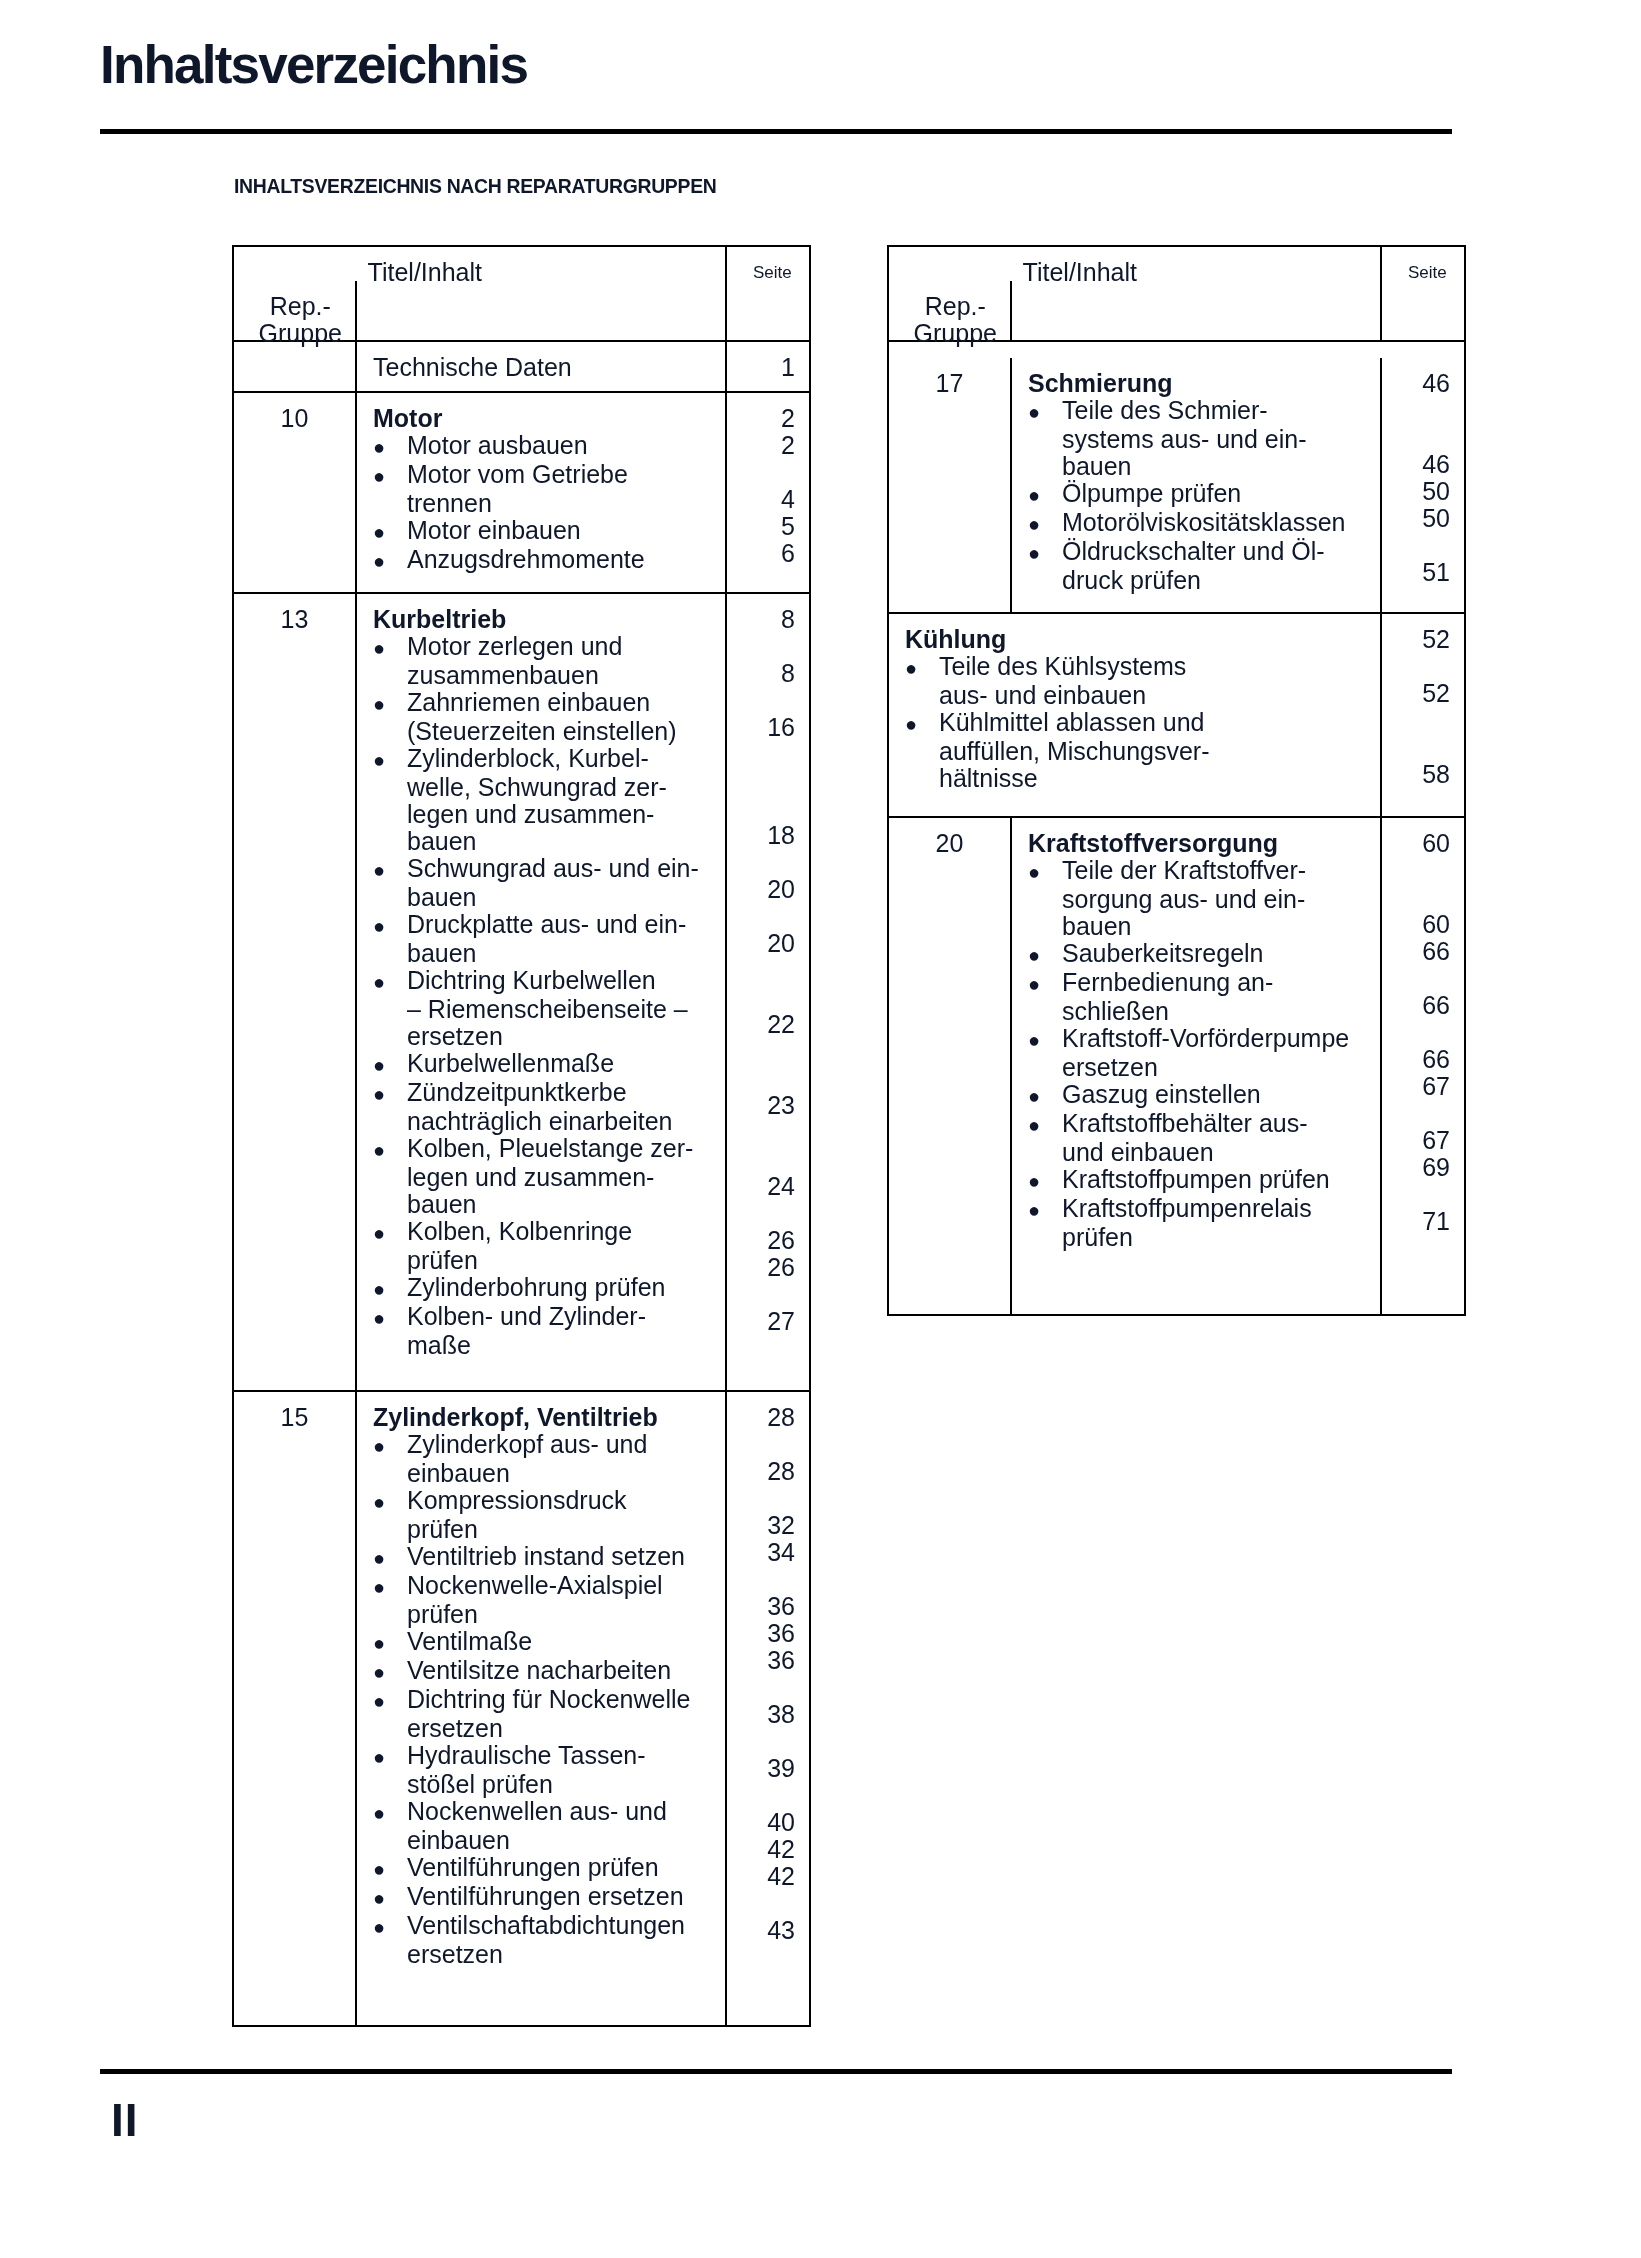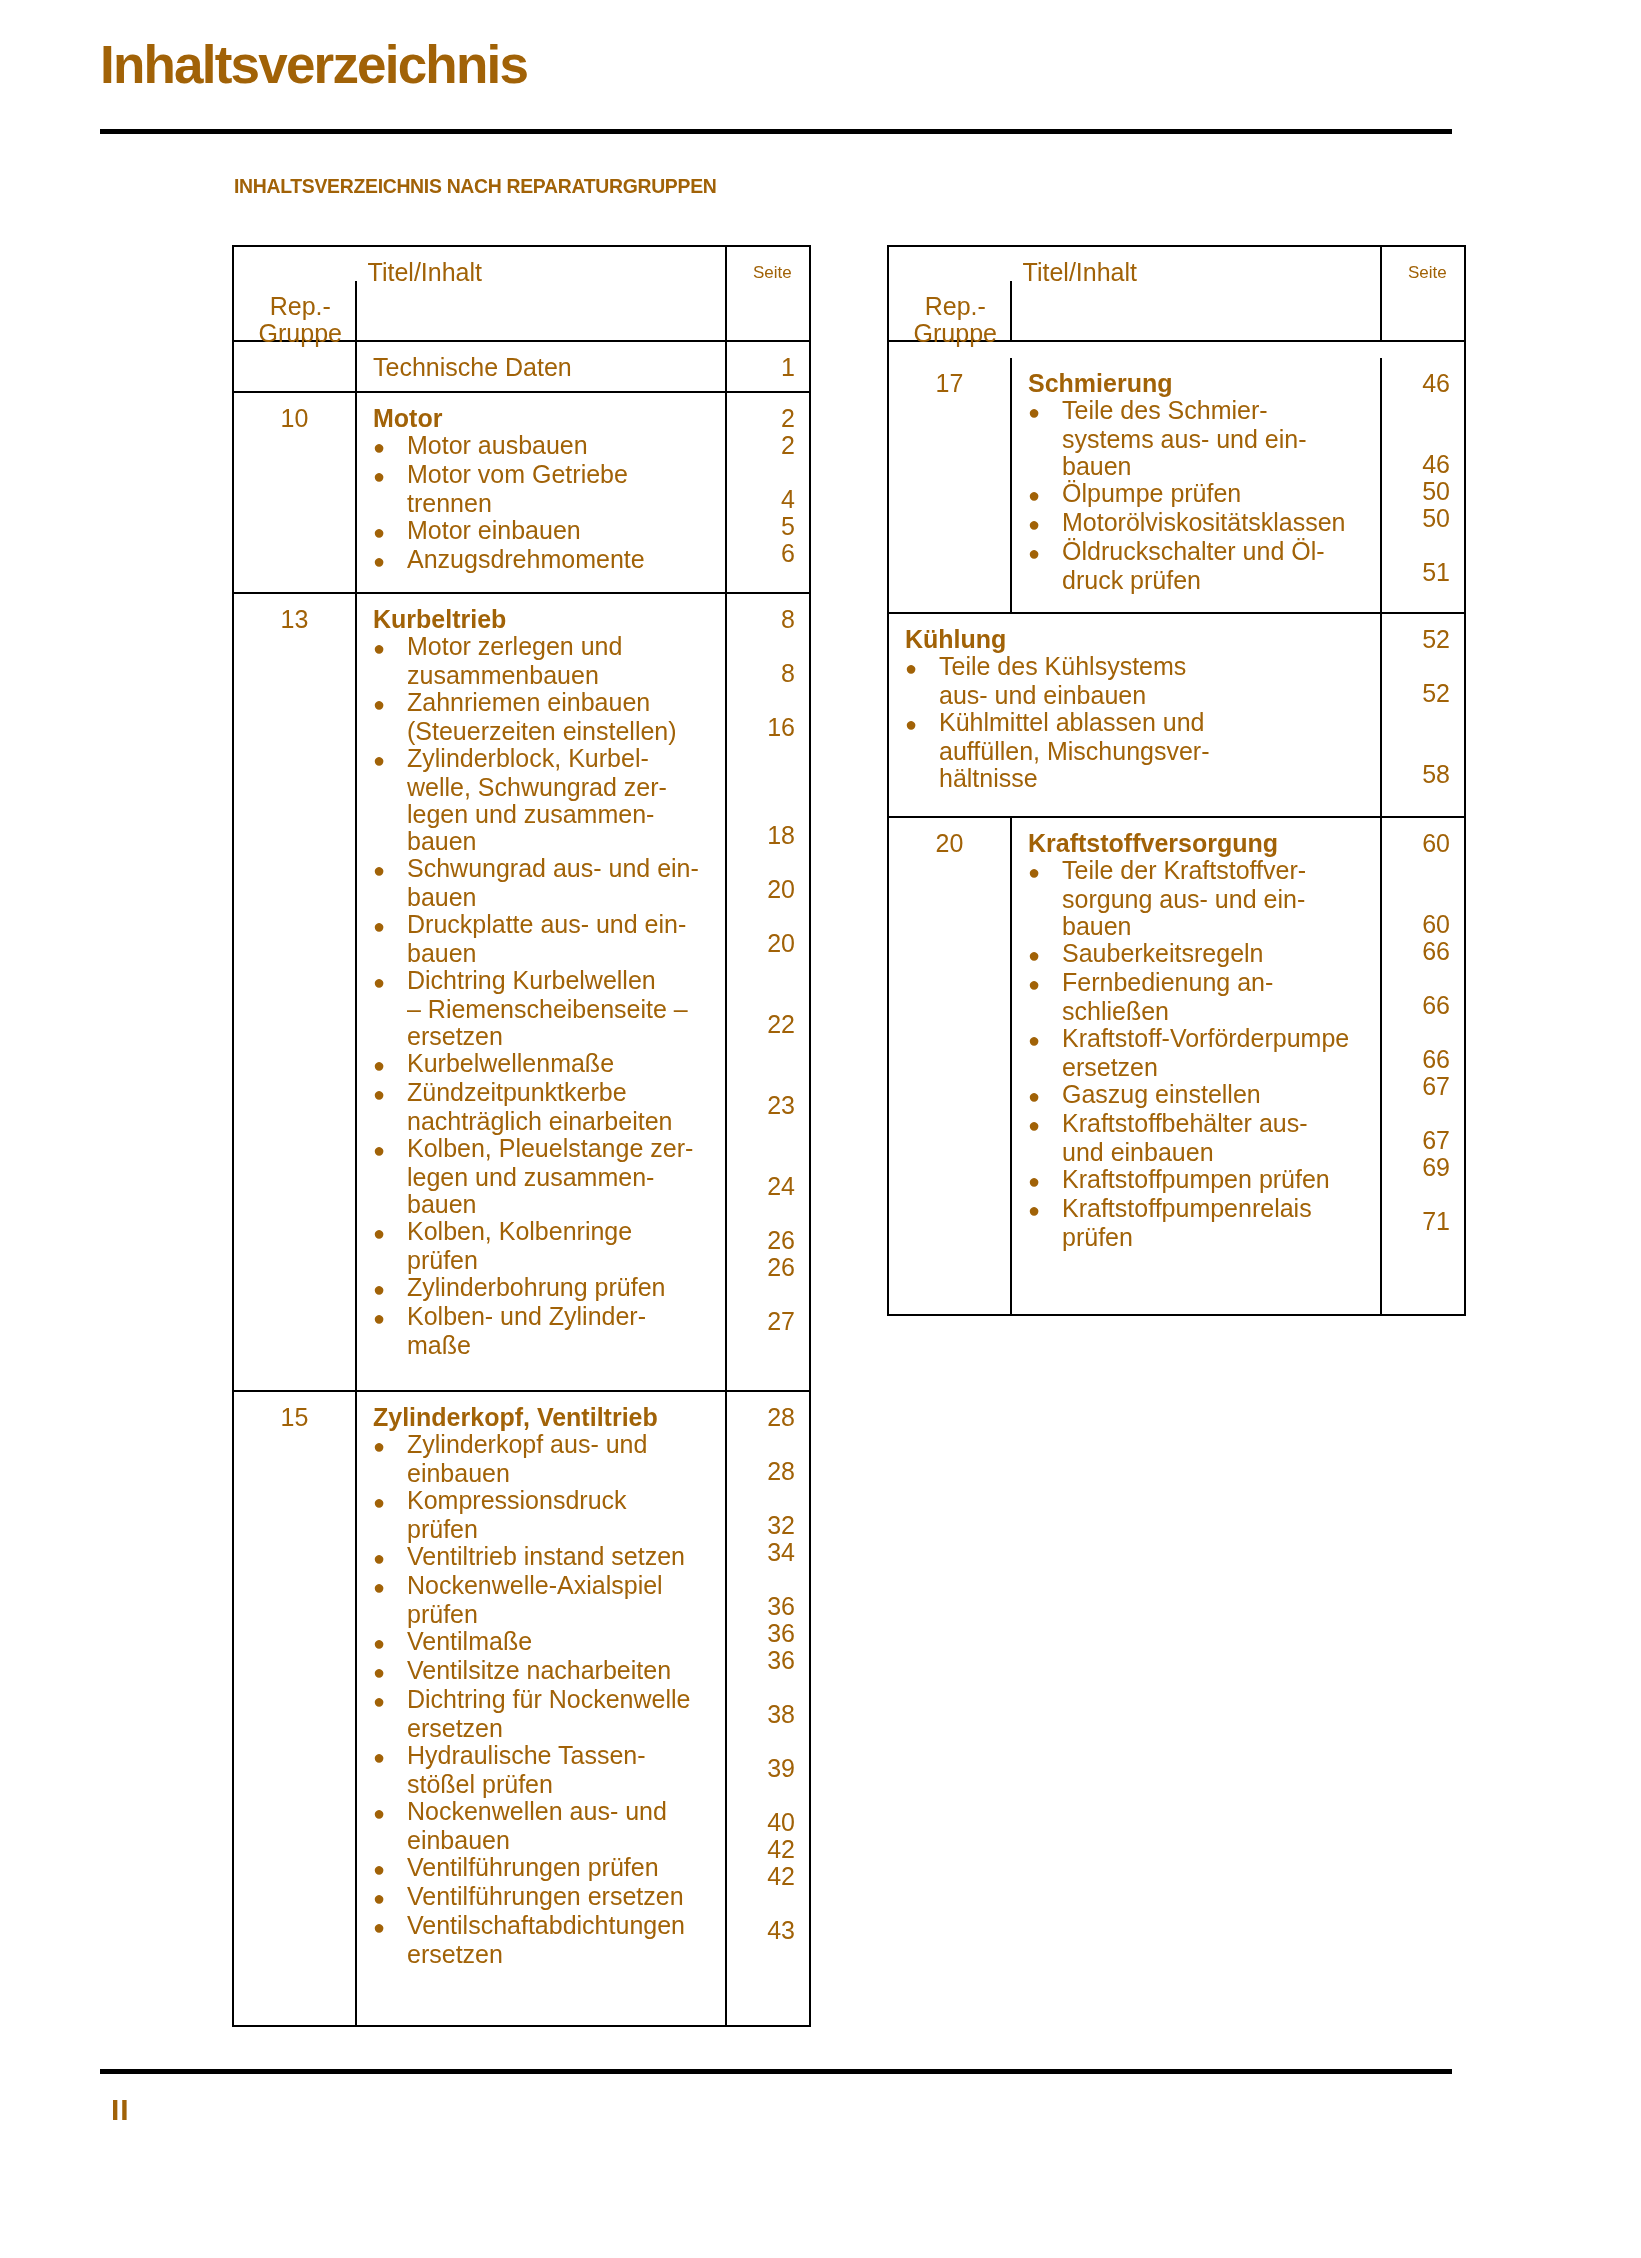--- a/index.html
+++ b/index.html
@@ -2,21 +2,21 @@
 <html style="font-size:14px"><head>
 <meta charset="utf-8">
 <style>
   * { box-sizing: border-box; margin: 0; padding: 0; }
   html, body { background: #e8e8e8; }
   .page {
     position: relative;
     width: 1642px;
     height: 2258px;
     background: #ffffff;
-    color: #a16207;
+    color: #0f172a;
     font-family: "Liberation Sans", sans-serif;
     overflow: hidden;
   }
   .page-title {
     position: absolute;
     left: 100px;
     top: 34px;
     font-size: 53px;
     font-weight: bold;
     letter-spacing: -1.8px;
@@ -76,21 +76,21 @@
   .line.cont { padding-left: 34px; }
   .blt {
     display: inline-block;
     width: 34px;
     font-size: 20px;
   }
   .page-marker {
     position: absolute;
     left: 111px;
     top: 2093px;
-    font-size: 30px;
+    font-size: 46px;
     font-weight: bold;
     letter-spacing: 0.9px;
   }
 </style>
 </head>
 <body>
 
 <div class="page">
   <h1 class="page-title">Inhaltsverzeichnis</h1>
   <div class="rule rule-top"></div>

